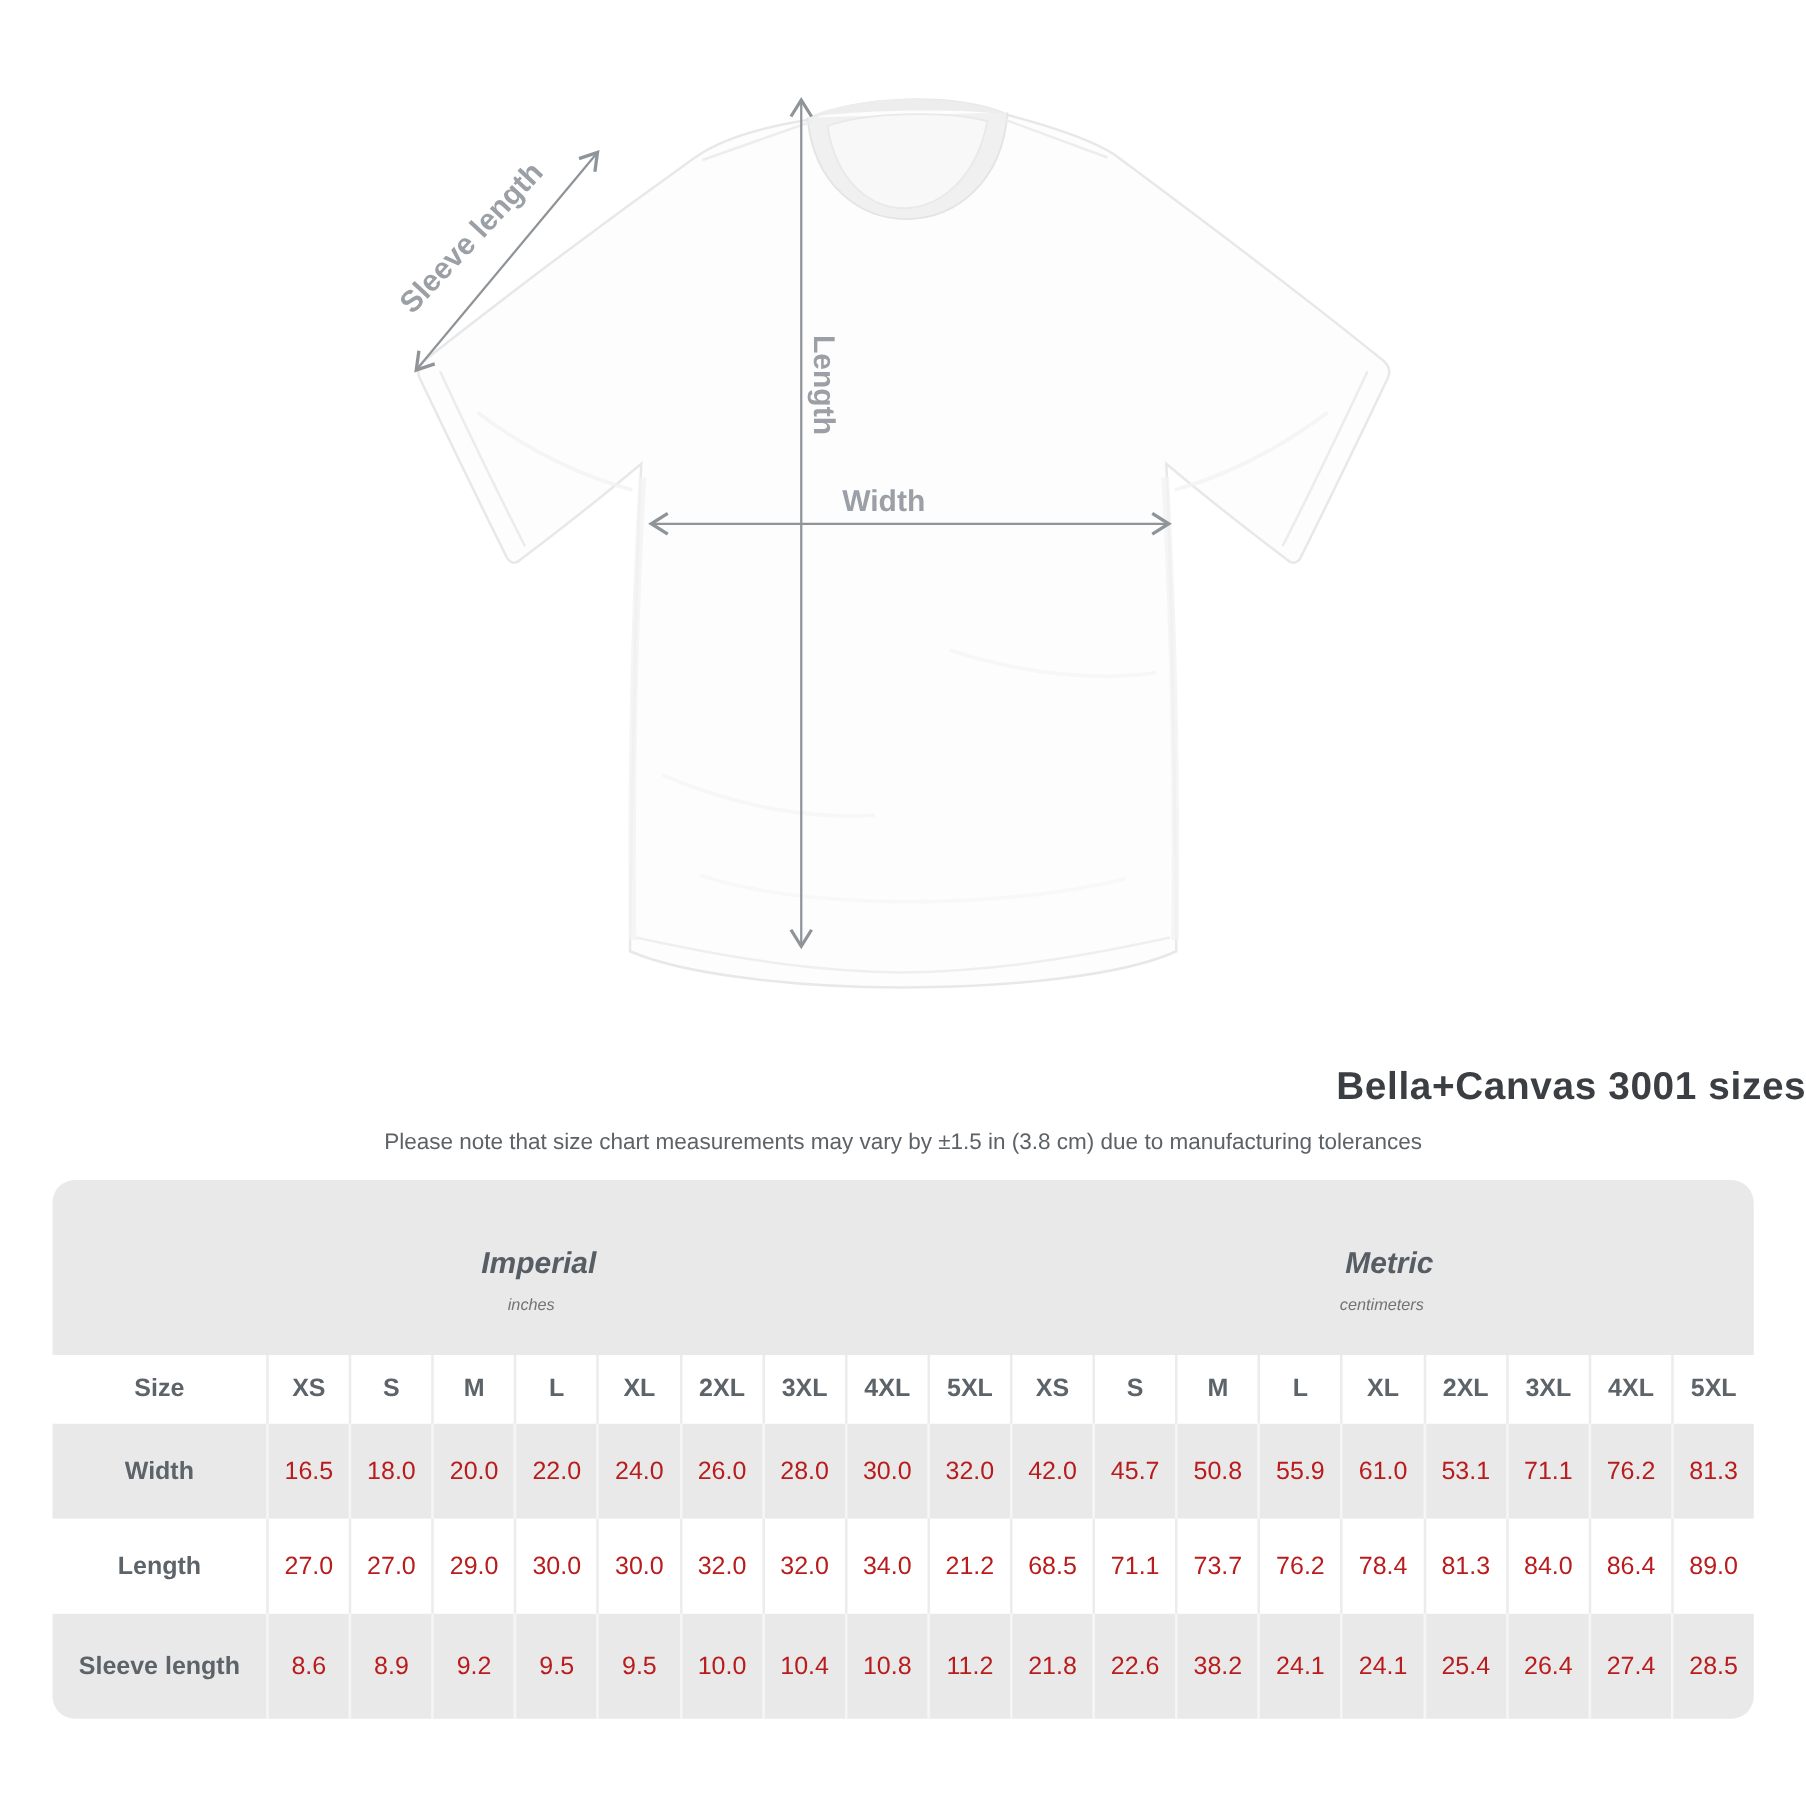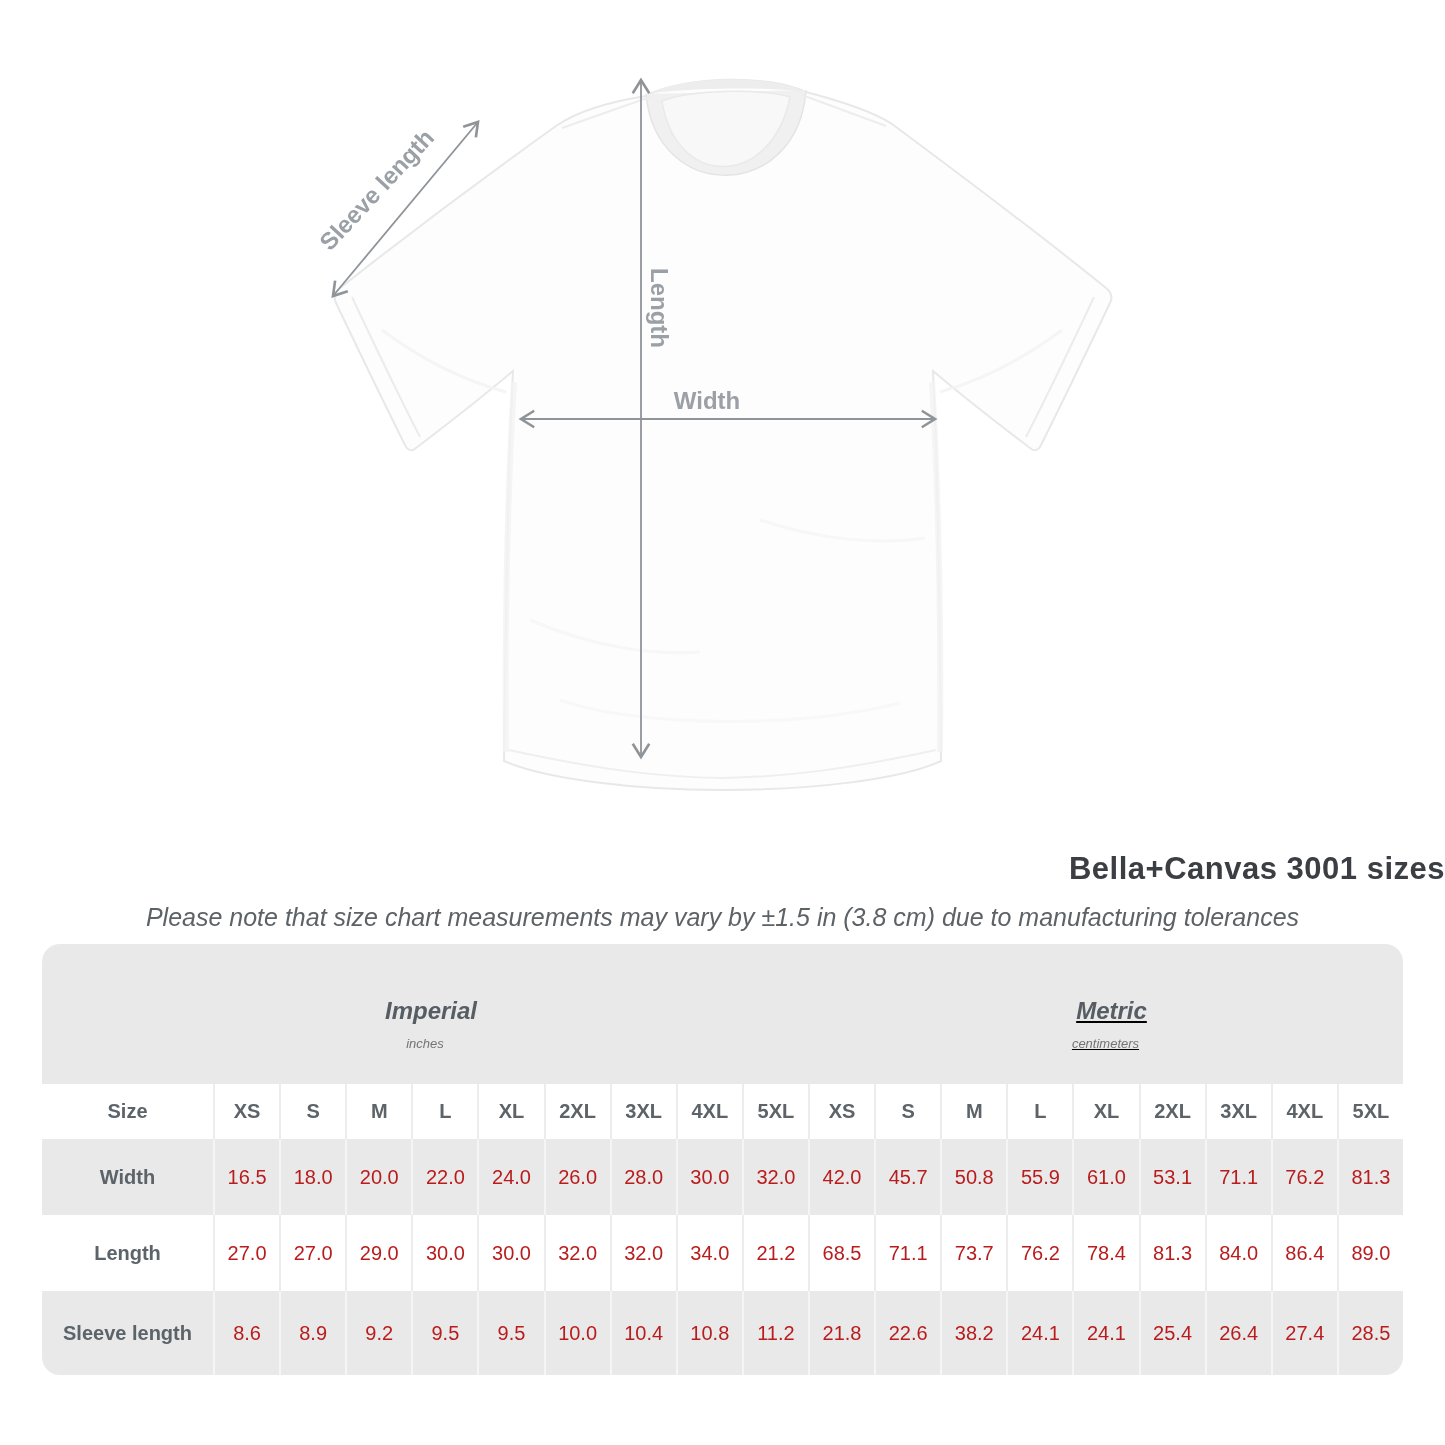--- a/index.html
+++ b/index.html
@@ -2,27 +2,27 @@
 <html><head>
 <meta charset="utf-8">
 <style>
   html,body{margin:0;padding:0;background:#ffffff;}
   .page{position:relative;width:1445px;height:1445px;background:#ffffff;overflow:hidden;
         font-family:"Liberation Sans", sans-serif;}
   .diagram{position:absolute;top:0;left:0;}
   .page-title{position:absolute;top:851px;left:0;width:100%;text-align:right;margin:0;
         font-size:31px;font-weight:bold;color:#3b3f43;letter-spacing:0.5px;}
   .subtitle{position:absolute;top:903px;left:0;width:100%;text-align:center;margin:0;
-        font-size:25px;font-style:italic;color:#5d6266;}
+        font-size:18px;color:#5d6266;}
   table.size-table{position:absolute;left:42px;top:944px;width:1361px;
         border-collapse:separate;border-spacing:0;table-layout:fixed;}
   .size-table th,.size-table td{padding:0;text-align:center;vertical-align:middle;font-weight:normal;overflow:hidden;}
   tr.unit-row th{height:140px;background:#e9e9e9;}
   tr.unit-row th:first-child{border-top-left-radius:18px;}
-  tr.unit-row th:last-child{border-top-right-radius:18px;text-decoration:underline;}
+  tr.unit-row th:last-child{border-top-right-radius:18px;}
   .unit-name{display:block;padding-top:20px;font-size:24px;font-weight:bold;font-style:italic;color:#565d64;padding-left:12px;}
   .unit-sub{display:block;margin-top:11px;font-size:13px;font-style:italic;color:#737373;}
   tr.size-row{height:55px;}
   tr.size-row th{background:#ffffff;font-size:20px;font-weight:bold;color:#5c6369;}
   tr.data-row{height:76px;}
   tr.data-row th.row-label{font-size:20px;font-weight:bold;color:#5c6369;}
   tr.data-row td{font-size:20px;color:#b91c1c;}
   tr.last{height:84px;}
   tr.grey th,tr.grey td{background:#e9e9e9;}
   tr.white th,tr.white td{background:#ffffff;}

